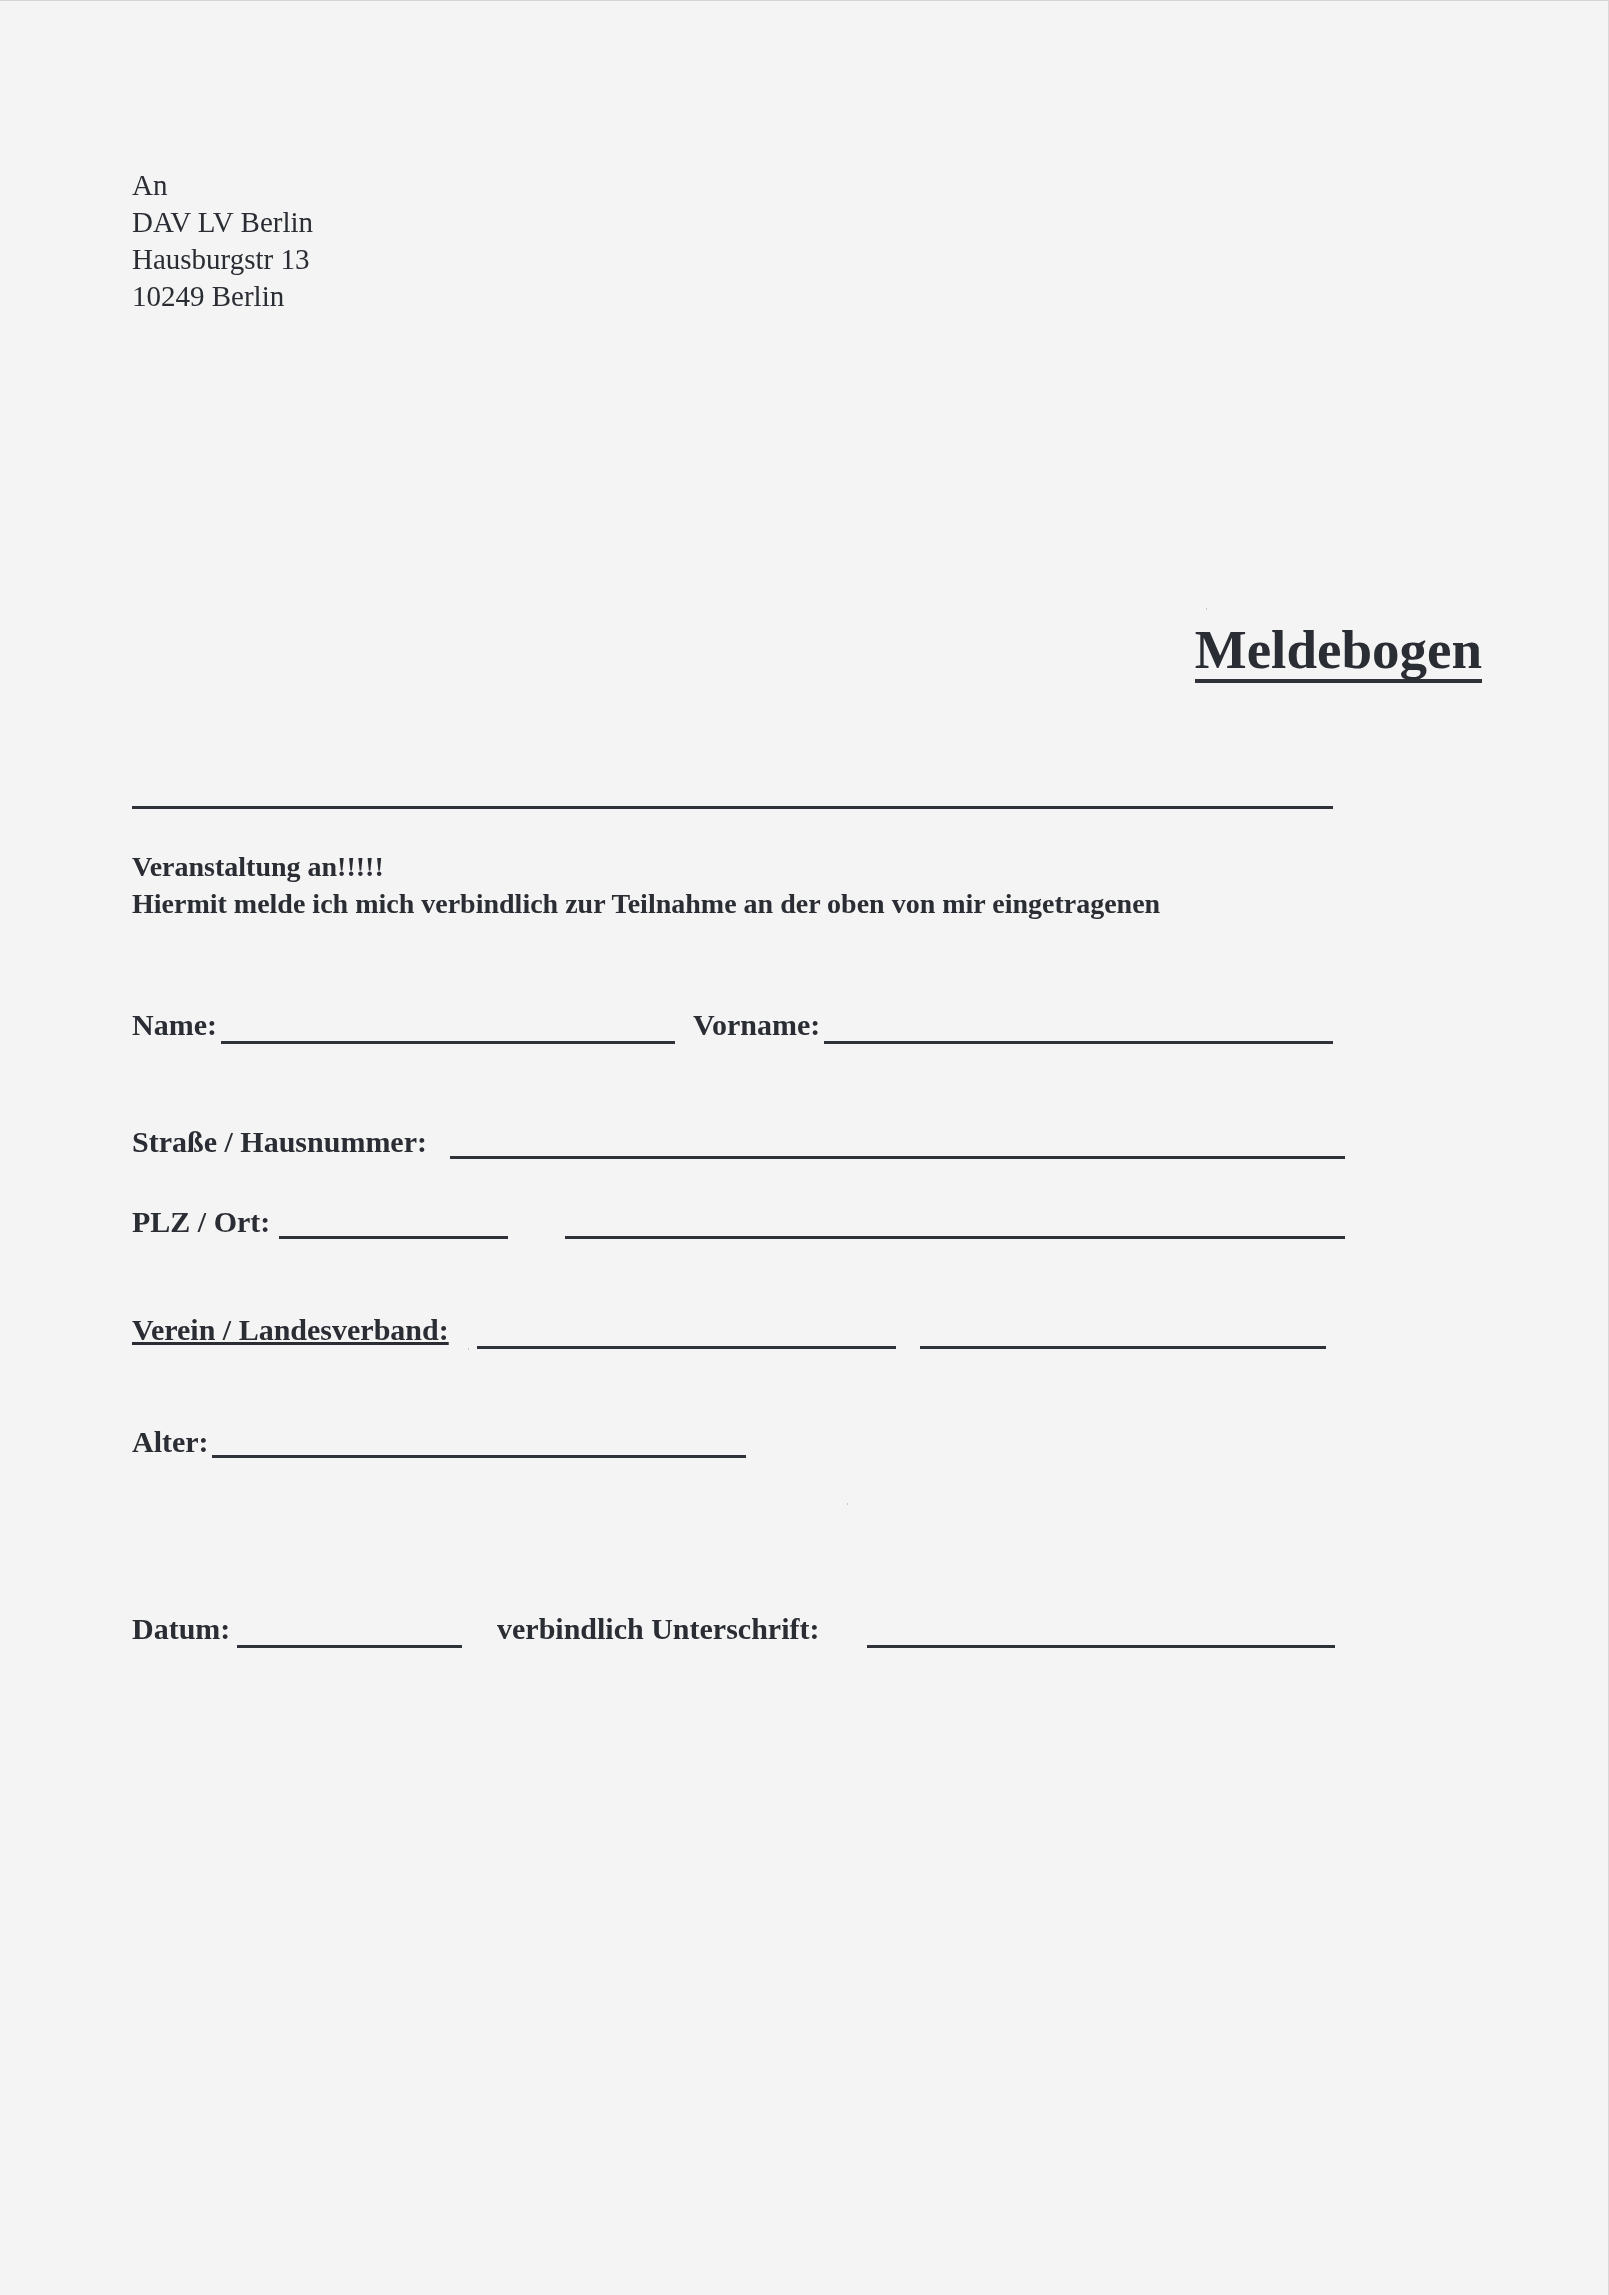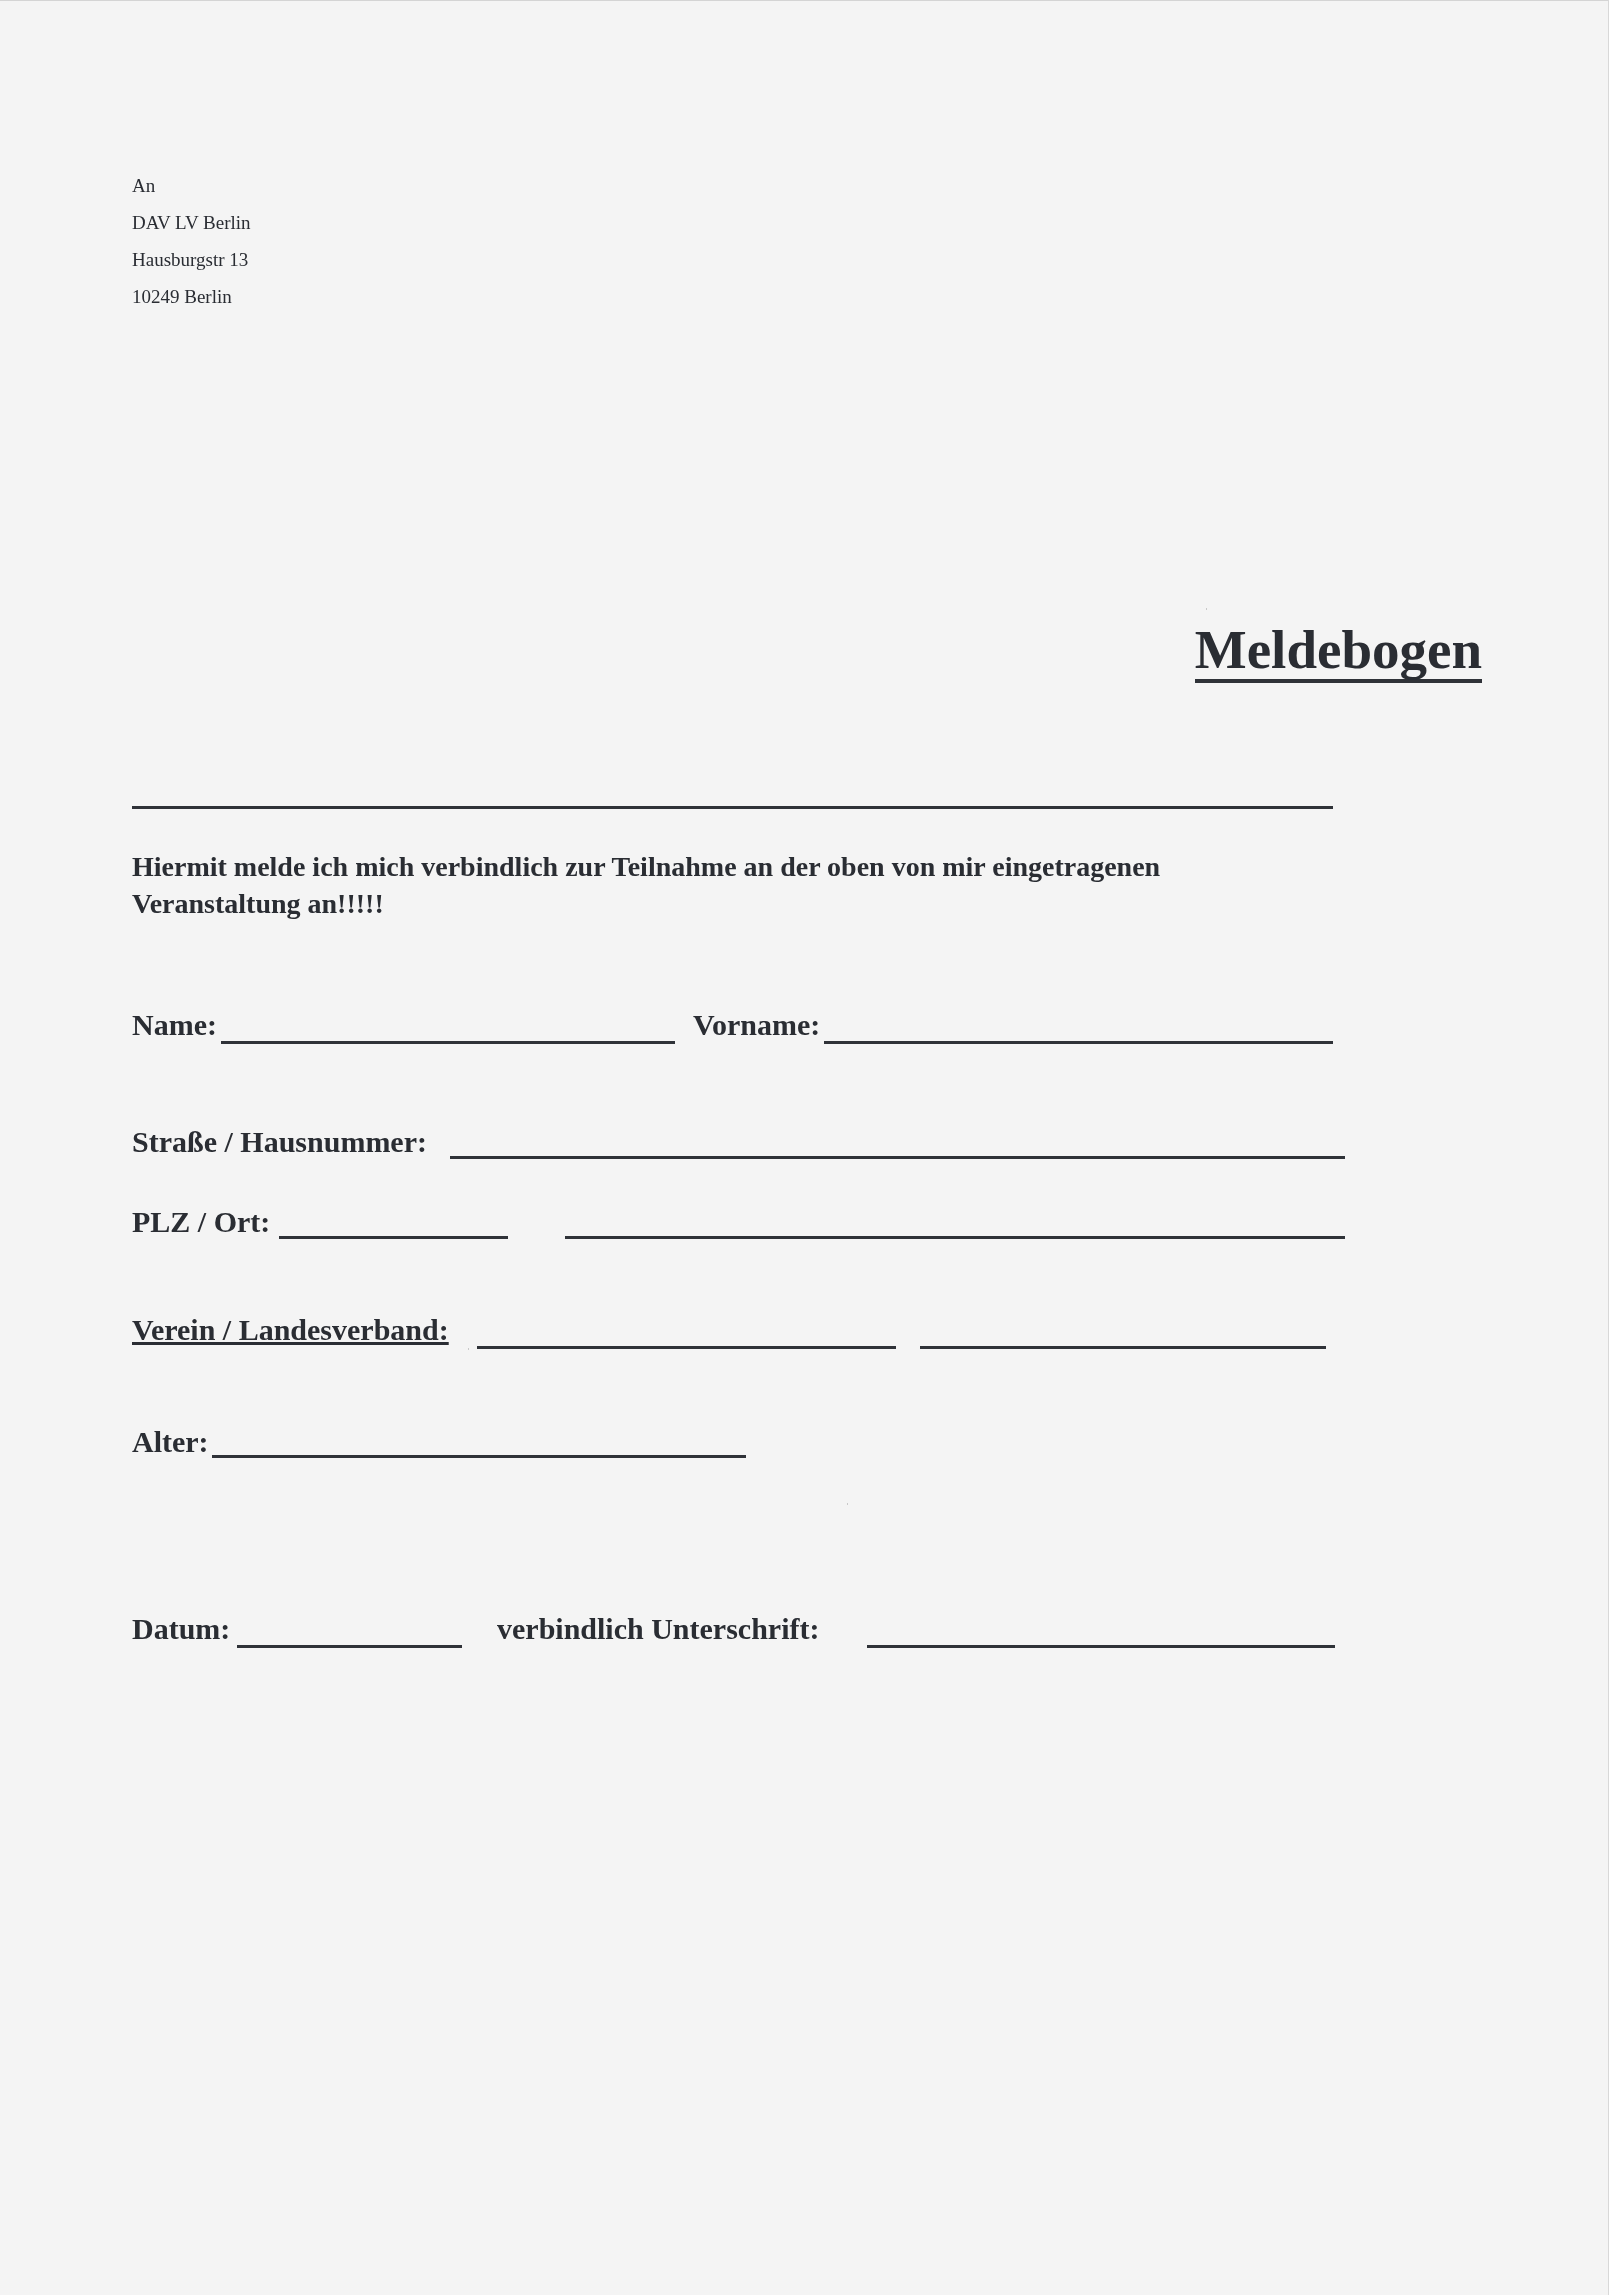--- a/index.html
+++ b/index.html
@@ -6,21 +6,21 @@
     body {
       width: 1609px; height: 2295px;
       background: #f4f4f4;
       position: relative; overflow: hidden;
       font-family: "Liberation Serif", "DejaVu Serif", serif;
       color: #2a2d33;
     }
     .page-edge-top { position: absolute; left: 0; top: 0; width: 1609px; height: 1.3px; background: #d4d4d4; }
     .page-edge-right { position: absolute; right: 0; top: 0; width: 1.3px; height: 2295px; background: #d8d8d8; }
 
-    .address { position: absolute; left: 132px; top: 167px; font-size: 19px; line-height: 37px; font-weight: normal; }
+    .address { position: absolute; left: 132px; top: 167px; font-size: 29px; line-height: 37px; font-weight: normal; }
     .address div { white-space: nowrap; }
 
     .title {
       position: absolute; left: 0; width: 1482px; top: 618px;
       text-align: right; font-size: 55px; font-weight: bold;
     }
     .title span { display: inline-block; border-bottom: 4.7px solid #2f3238; line-height: 59px; padding-bottom: 0; }
 
     .event-row { position: absolute; left: 132px; top: 762px; width: 1201px; height: 47px; }
     .event-label { font-size: 37px; font-weight: bold; white-space: nowrap; position: absolute; left: 0; top: 0; line-height: 43px; }
@@ -49,22 +49,22 @@
 
 <div class="title">
   <span>Meldebogen</span>
 </div>
 
 <div class="event-row">
   <div class="event-line"></div>
 </div>
 
 <div class="statement">
+  <div>Veranstaltung an!!!!!</div>
   <div>Hiermit melde ich mich verbindlich zur Teilnahme an der oben von mir eingetragenen</div>
-  <div>Veranstaltung an!!!!!</div>
 </div>
 
 <div class="field-row" style="top:994px; width:1209px;">
   <span class="label" style="left:0;">Name:</span>
   <div class="line" style="left:89px; width:454px; top:35px;"></div>
   <span class="label" style="left:561px;">Vorname:</span>
   <div class="line" style="left:692px; width:509px; top:35px;"></div>
 </div>
 
 <div class="field-row" style="top:1111px; width:1209px;">

